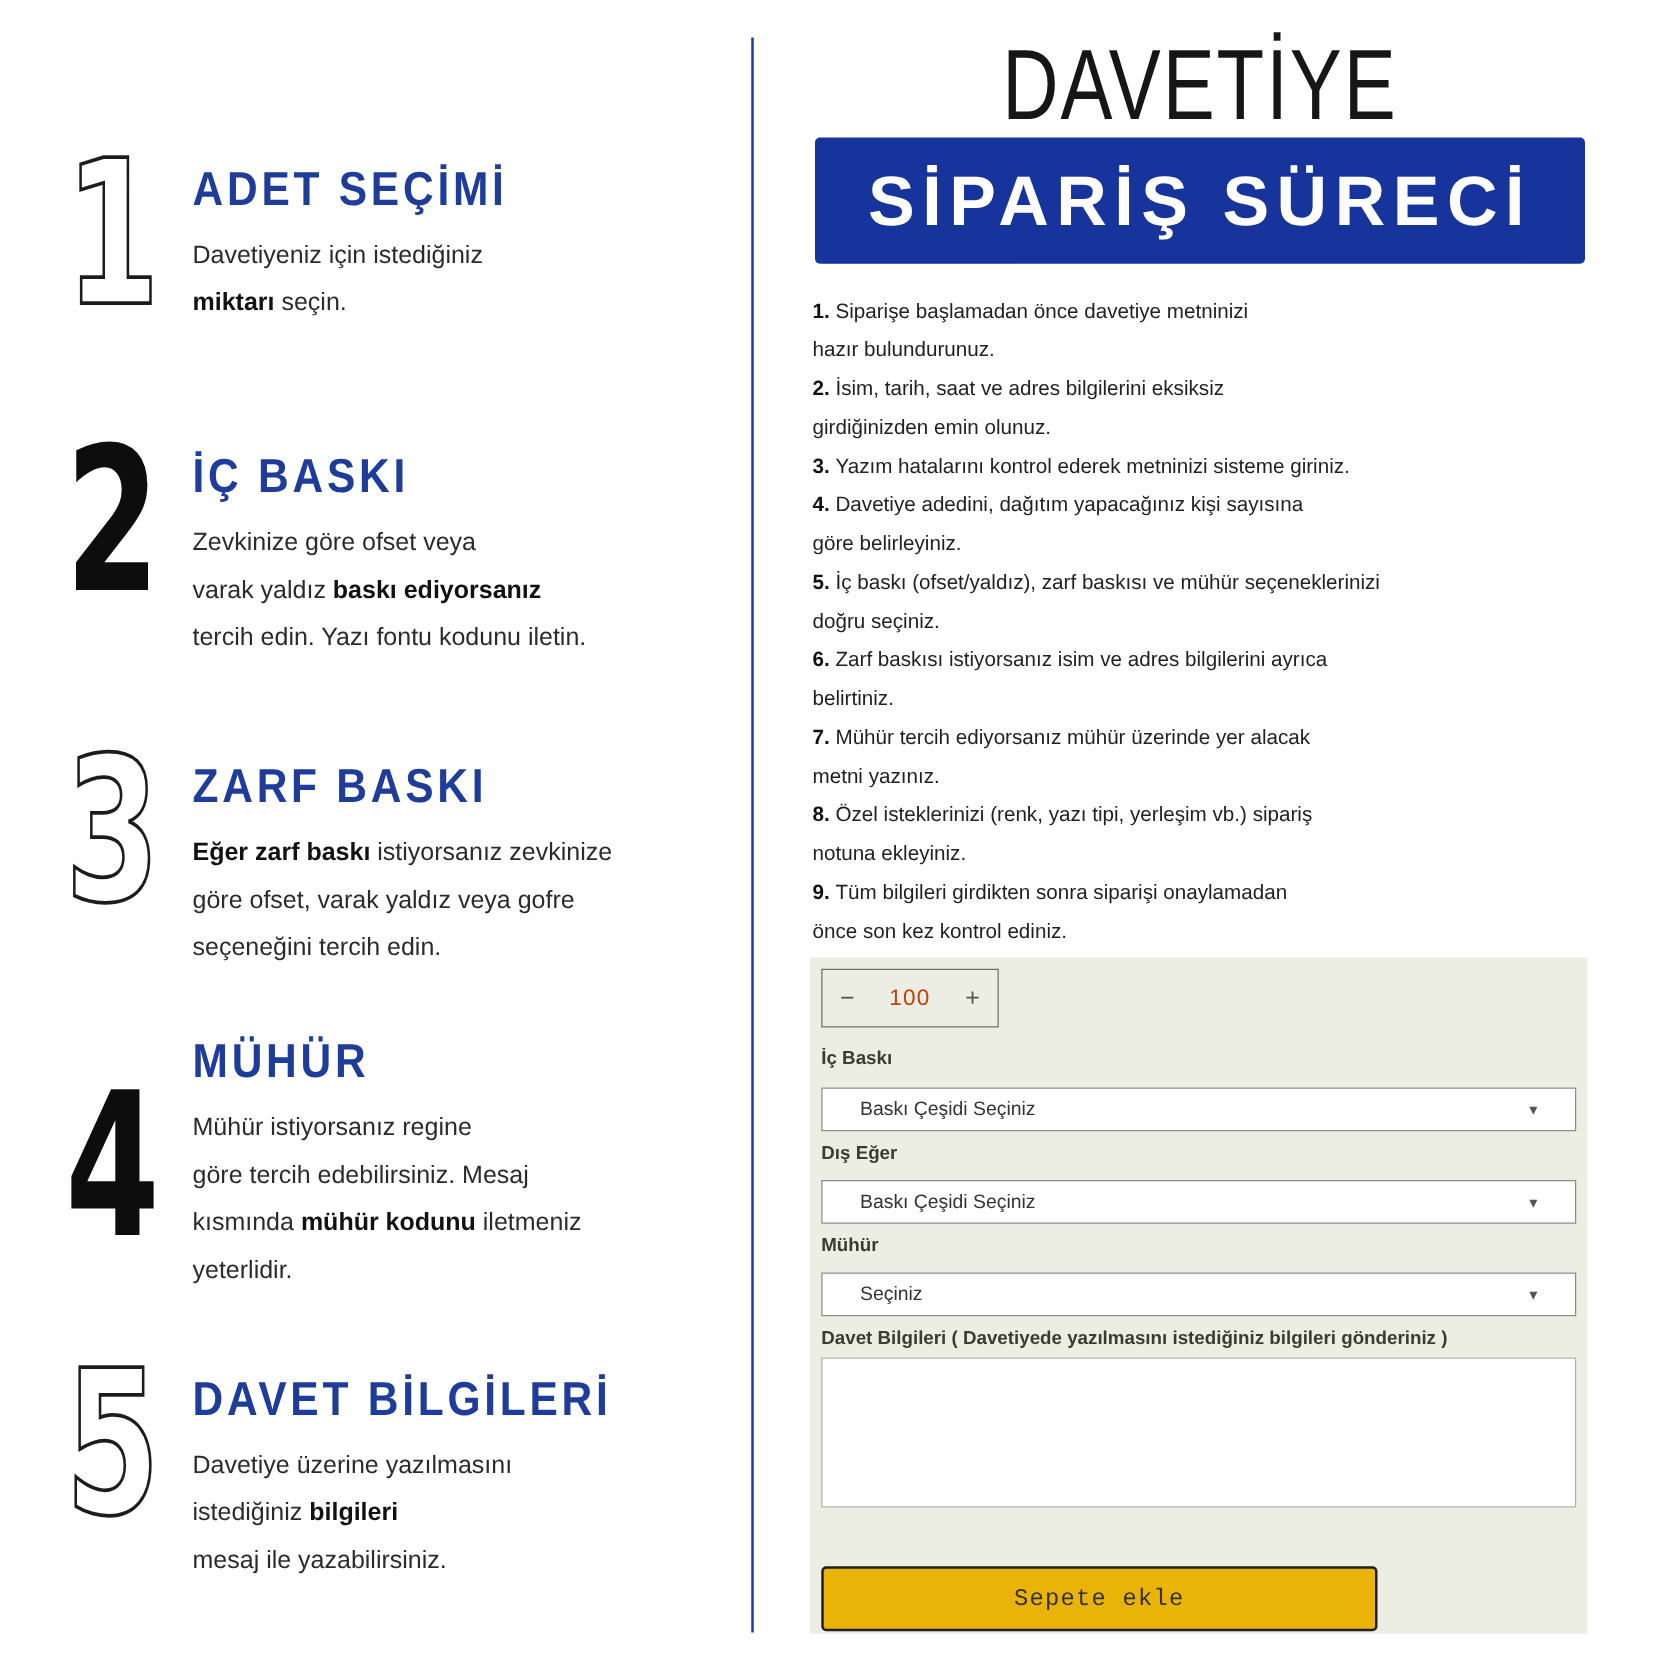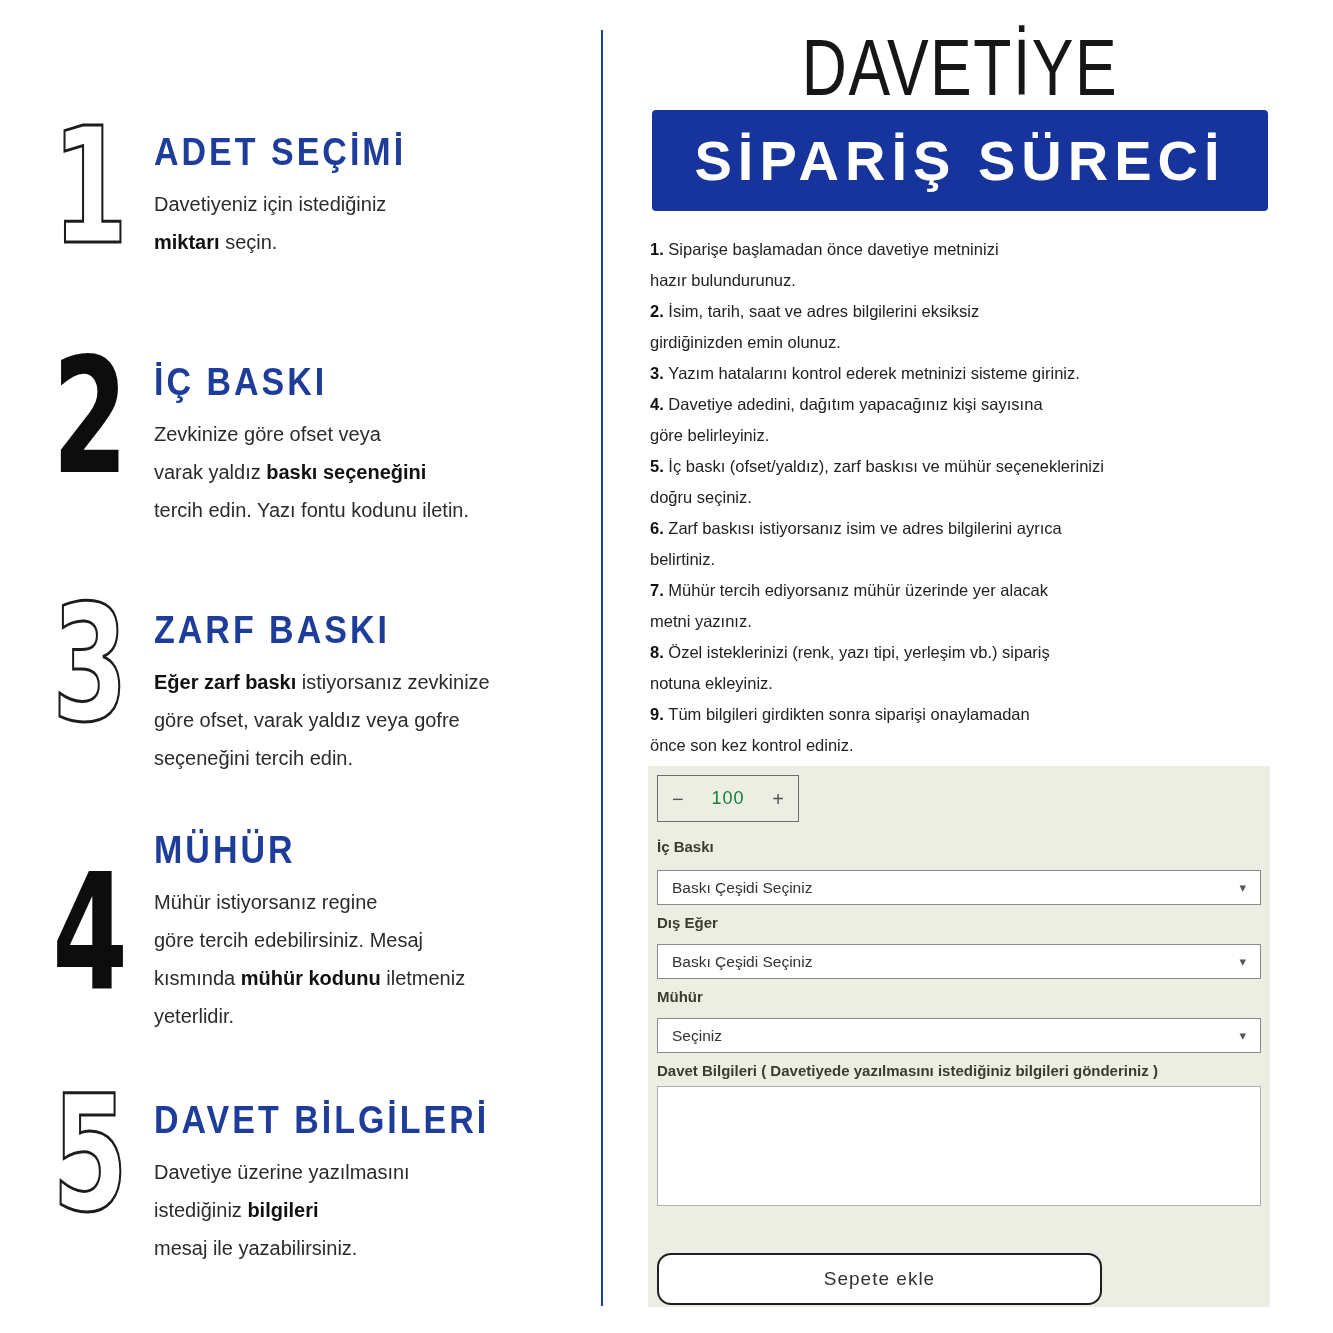--- a/index.html
+++ b/index.html
@@ -40,32 +40,32 @@
   .instr b{color:#111;}
 
   
   .form-panel{position:absolute;left:648px;top:766px;width:622px;height:541px;
               background:var(--form-bg,#edeee3);}
   .form-panel > *{position:absolute;box-sizing:border-box;}
   .stepper{left:9px;top:9px;width:142px;height:47px;border:1px solid #6d6d6d;
            display:flex;align-items:center;justify-content:space-between;padding:0 14px;}
   .stepbtn{background:none;border:none;font-family:inherit;font-size:20px;color:#555;
            cursor:pointer;padding:0;line-height:1;}
-  .qty{font-size:18px;color:#15803d;letter-spacing:1px;}
+  .qty{font-size:18px;color:#c2410c;letter-spacing:1px;}
   .flabel{left:9px;font-size:15px;font-weight:bold;color:#3c3c2e;white-space:nowrap;text-align:center;}
   .l1{top:72px}.l2{top:148px}.l3{top:222px}.l4{top:296px}
   .field{left:9px;width:604px;height:35px;background:#fff;border:1px solid #8b8b8b;
          display:flex;align-items:center;justify-content:space-between;
-         padding:0 14px;font-size:15.5px;color:#333;cursor:pointer;}
+         padding:0 30px;font-size:15.5px;color:#333;cursor:pointer;}
   .f1{top:104px}.f2{top:178px}.f3{top:252px}
   .caret{font-size:13px;color:#555;}
   .ta{left:9px;top:320px;width:604px;height:120px;background:#fff;border:1px solid #b0b0b0;
       resize:none;outline:none;font-family:inherit;font-size:15px;padding:8px 10px;}
-  .submit{left:9px;top:487px;width:445px;height:52px;background:#ffffff;
-          border:2px solid #1f1f23;border-radius:14px;font-family:Liberation Sans, sans-serif;
+  .submit{left:9px;top:487px;width:445px;height:52px;background:#eab308;
+          border:2px solid #1f1f23;border-radius:4px;font-family:Liberation Mono, monospace;
           font-size:19px;color:#333;letter-spacing:1px;cursor:pointer;}
 </style>
 </head>
 <body>
 
 <div class="canvas">
 
   <div class="divider"></div>
 
   <section class="step s1">
@@ -75,21 +75,21 @@
       <p class="step-body">Davetiyeniz için istediğiniz
 <b>miktarı</b> seçin.</p>
     </div>
   </section>
 
   <section class="step s2">
     <div class="step-num solid">2</div>
     <div class="step-text">
       <h3 class="step-title">İÇ BASKI</h3>
       <p class="step-body">Zevkinize göre ofset veya
-varak yaldız <b>baskı seçeneğini</b>
+varak yaldız <b>baskı ediyorsanız</b>
 tercih edin. Yazı fontu kodunu iletin.</p>
     </div>
   </section>
 
   <section class="step s3">
     <div class="step-num outline">3</div>
     <div class="step-text">
       <h3 class="step-title">ZARF BASKI</h3>
       <p class="step-body"><b>Eğer zarf baskı</b> istiyorsanız zevkinize
 göre ofset, varak yaldız veya gofre

